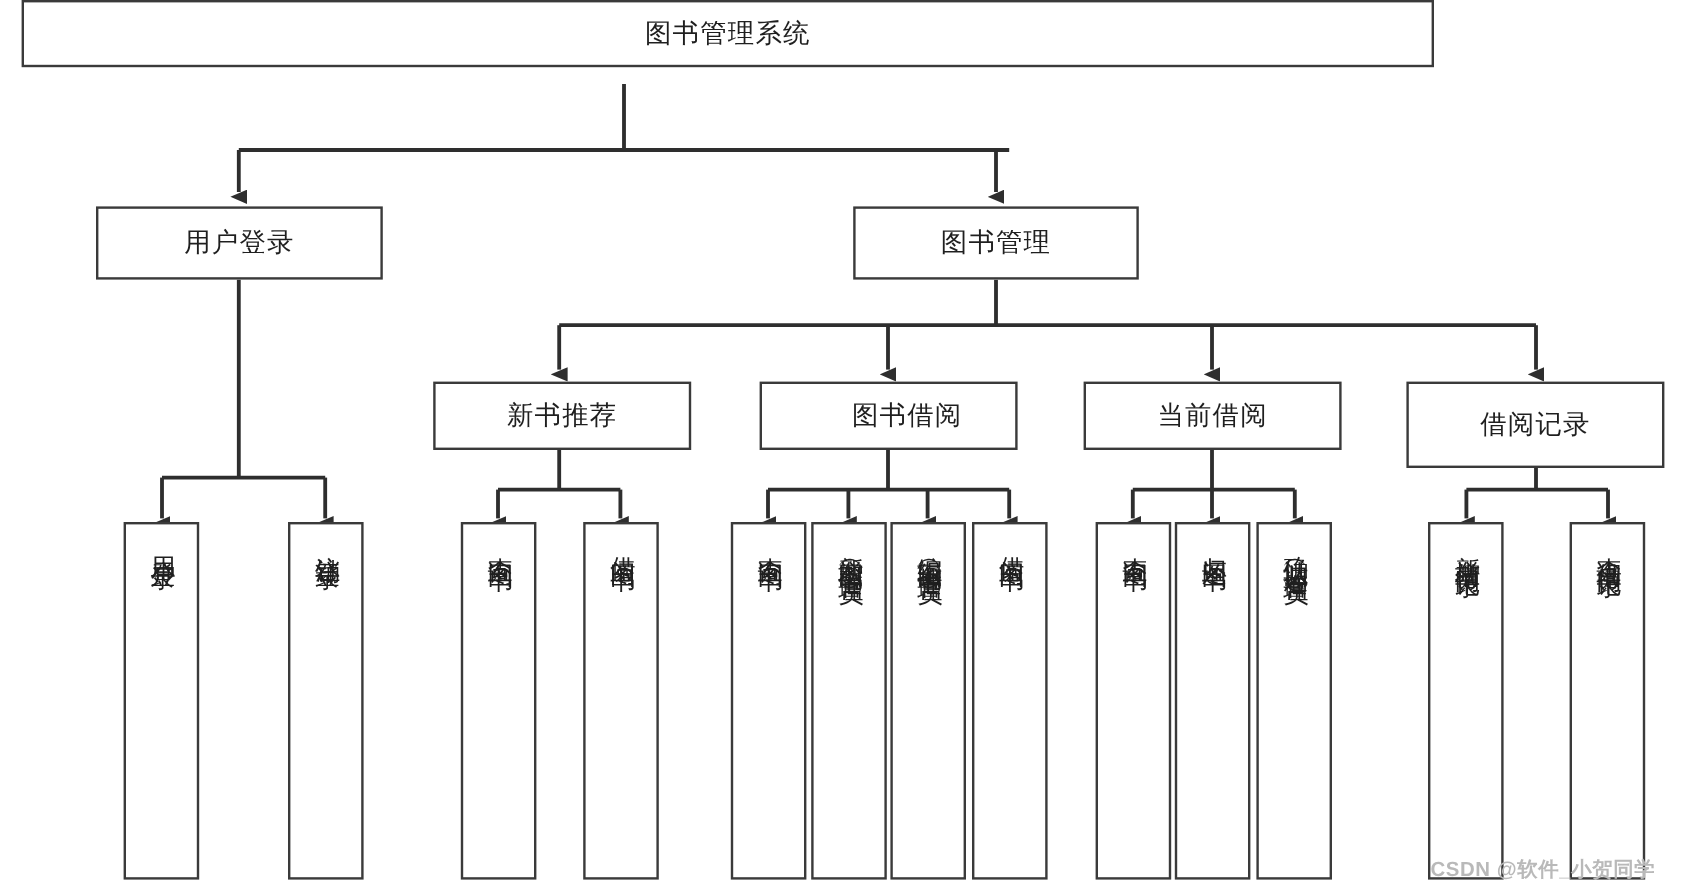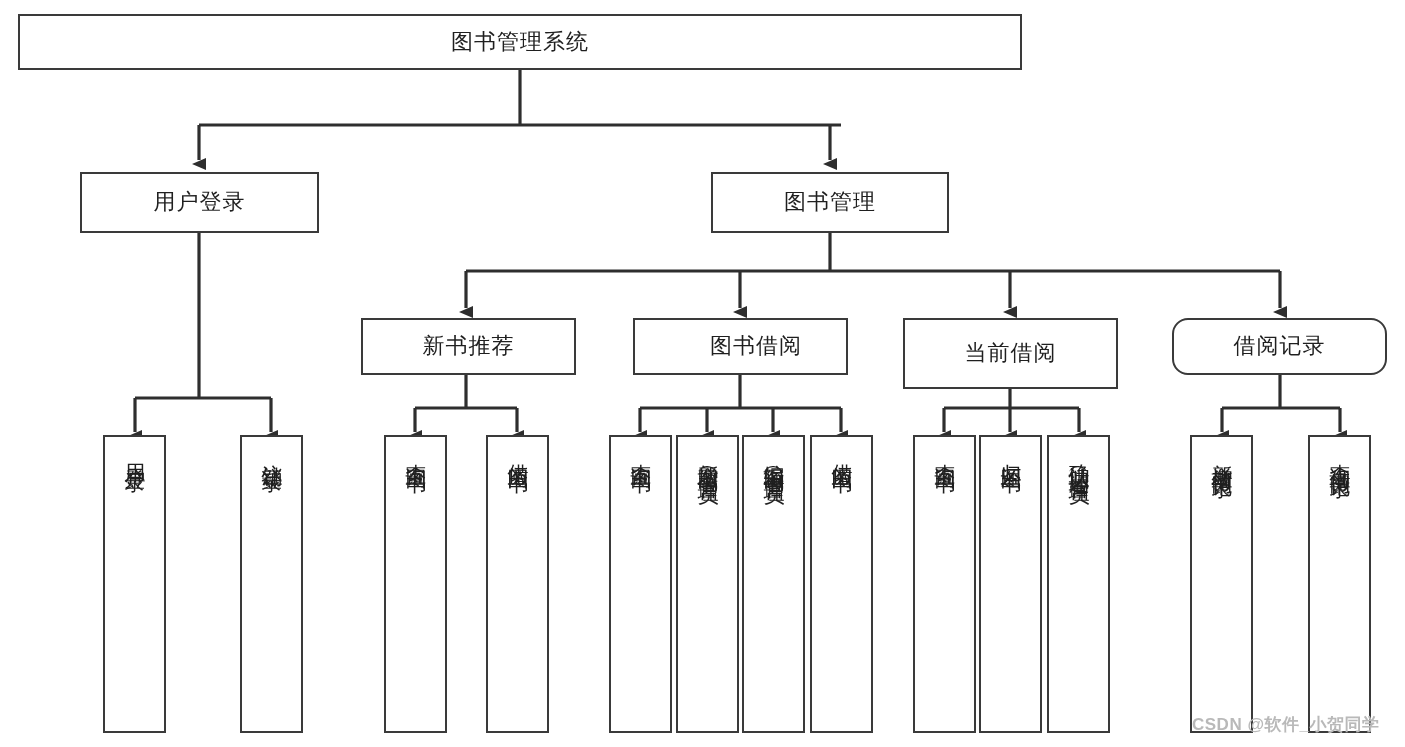--- a/index.html
+++ b/index.html
@@ -117,41 +117,41 @@
       <path d="M1010,408 L1010,432" marker-end="url(#arrowHead)"></path>
       <path d="M1079,408 L1079,432" marker-end="url(#arrowHead)"></path>
 
       <path d="M1280,375 L1280,408"></path>
       <path d="M1222,408 L1340,408"></path>
       <path d="M1222,408 L1222,432" marker-end="url(#arrowHead)"></path>
       <path d="M1340,408 L1340,432" marker-end="url(#arrowHead)"></path>
     </g>
   </svg>
 
-  <div class="node" style="left:18px; top:14px; width:1004px; height:56px;">
+  <div class="node" style="left:18px; top:0; width:1177px; height:56px;">
     <span class="lbl">图书管理系统</span>
   </div>
 
   <div class="node" style="left:80px; top:172px; width:239px; height:61px;">
     <span class="lbl">用户登录</span>
   </div>
   <div class="node" style="left:361px; top:318px; width:215px; height:57px;">
     <span class="lbl">新书推荐</span>
   </div>
 
   <div class="node" style="left:711px; top:172px; width:238px; height:61px;">
     <span class="lbl">图书管理</span>
   </div>
   <div class="node" style="left:633px; top:318px; width:215px; height:57px;padding-left:31px;">
     <span class="lbl">图书借阅</span>
   </div>
-  <div class="node" style="left:903px; top:318px; width:215px; height:71px;">
+  <div class="node" style="left:903px; top:318px; width:215px; height:57px;">
     <span class="lbl">当前借阅</span>
   </div>
-  <div class="node" style="left:1172px; top:318px; width:215px; height:57px;border-radius:16px;">
+  <div class="node" style="left:1172px; top:318px; width:215px; height:72px;">
     <span class="lbl">借阅记录</span>
   </div>
 
   <div class="node vert" style="left:103px; top:435px; width:63px; height:298px;">
     <span class="lbl">用户登录</span>
   </div>
   <div class="node vert" style="left:240px; top:435px; width:63px; height:298px;">
     <span class="lbl">注销登录</span>
   </div>
 

